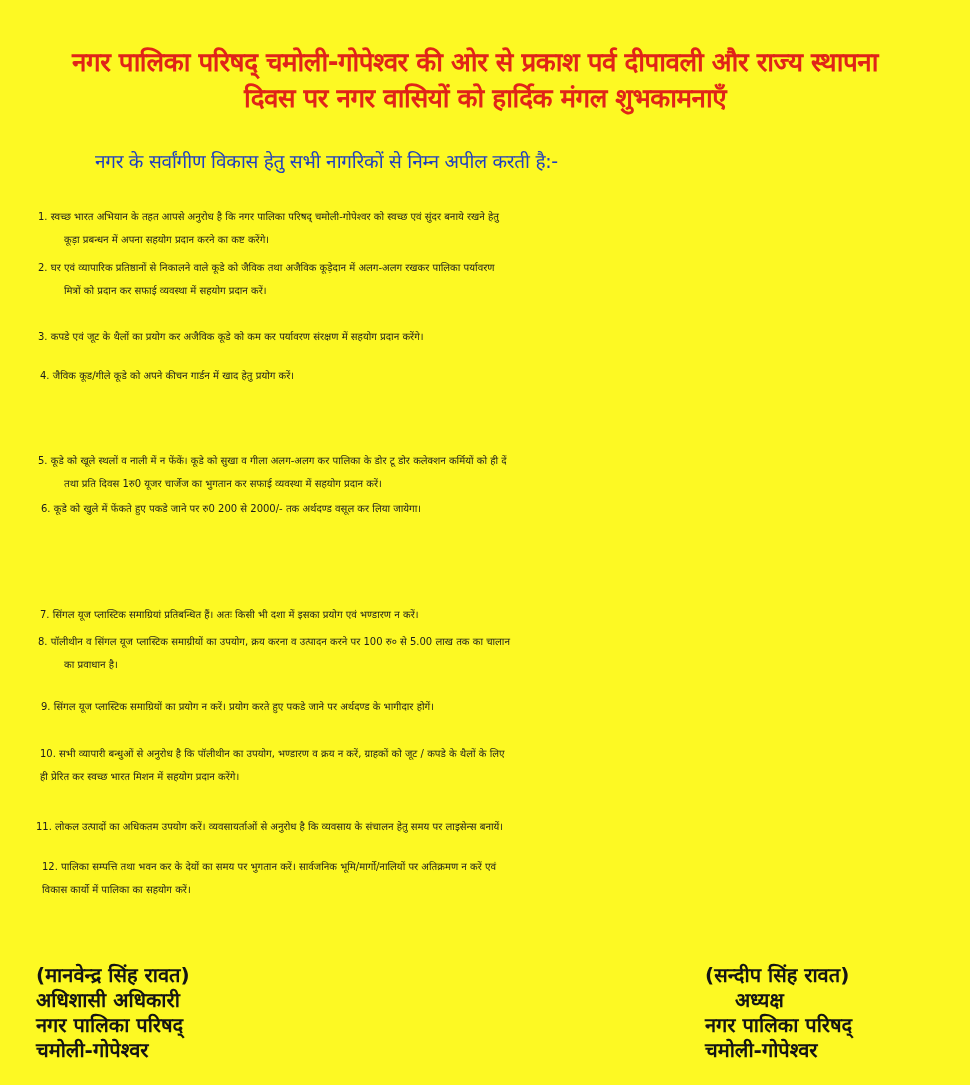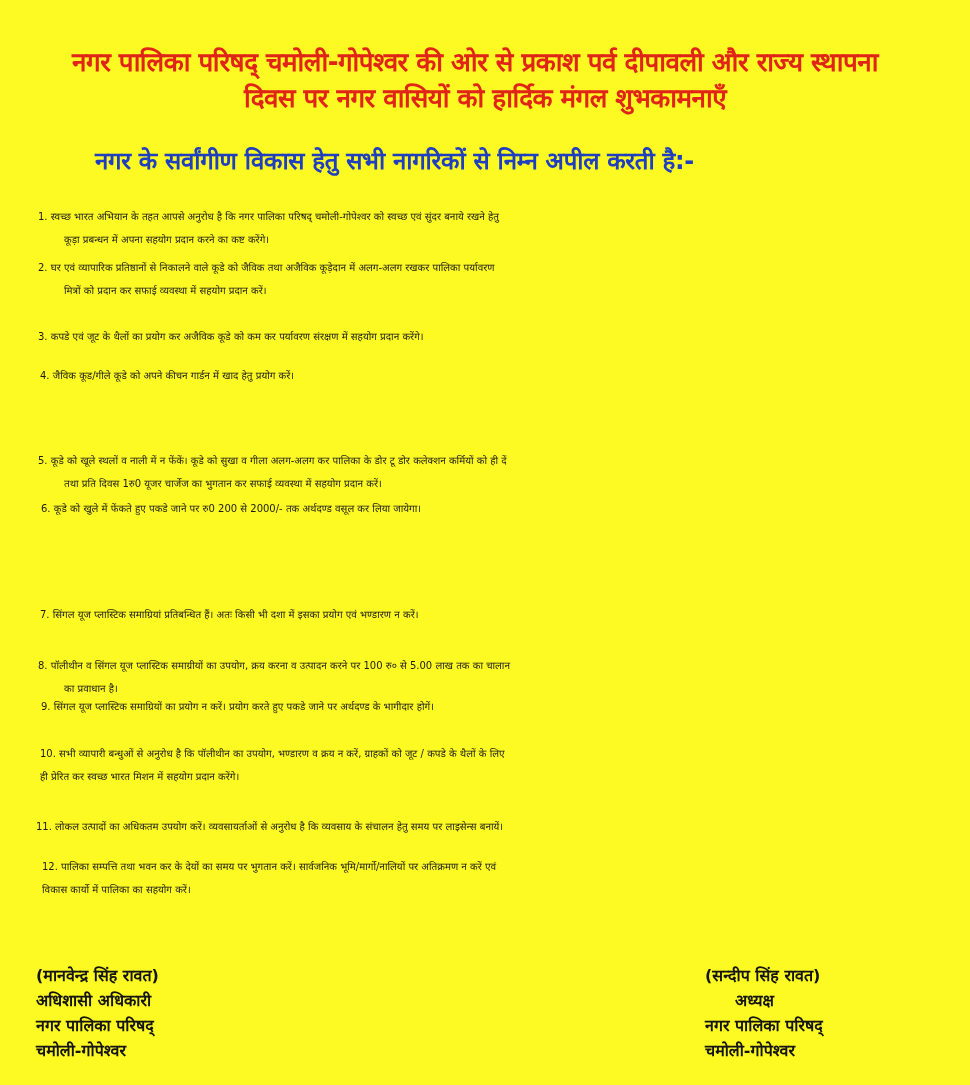--- a/index.html
+++ b/index.html
@@ -27,22 +27,22 @@
       line-height: 36px;
       letter-spacing: -0.5px;
     }
     .header .line1 { display: block; margin-left: -20px; }
     .header .line2 { display: block; }
     .appeal {
       position: absolute;
       top: 145px;
       left: 95px;
       color: #1f3fbf;
-      font-weight: bold;
-      font-size: 24px;
+      font-weight: normal;
+      font-size: 19px;
       line-height: 32px;
       letter-spacing: -0.3px;
       text-align: center;
     }
     .list {
       position: absolute;
       left: 0;
       top: 0;
       width: 970px;
     }
@@ -53,21 +53,21 @@
       font-size: 10px;
       line-height: 23px;
       color: #1c1c1c;
     }
     .item .num { }
     .item .cont { display: block; padding-left: 26px; }
     .sig {
       position: absolute;
       top: 963px;
       font-weight: bold;
-      font-size: 16px;
+      font-size: 20px;
       line-height: 25px;
       color: #141414;
     }
     .sig-left { left: 36px; }
     .sig-right { left: 705px; }
     .sig-right .indent { padding-left: 30px; }
     .sig div { white-space: nowrap; }
   </style>
 </head>
 <body>
@@ -104,21 +104,21 @@
     <span class="cont">तथा प्रति दिवस 1रु0 यूजर चार्जेज का भुगतान कर सफाई व्यवस्था में सहयोग प्रदान करें।</span>
   </div>
   <div class="item" style="top:497px; left:41px;">
     <span class="num">6.</span>
     <span>कूडे को खुले में फेंकते हुए पकडे जाने पर रु0 200 से 2000/- तक अर्थदण्ड वसूल कर लिया जायेगा।</span>
   </div>
   <div class="item" style="top:563px; left:40px;margin-top:40px;">
     <span class="num">7.</span>
     <span>सिंगल यूज प्लास्टिक समाग्रियां प्रतिबन्धित हैं। अतः किसी भी दशा में इसका प्रयोग एवं भण्डारण न करें।</span>
   </div>
-  <div class="item" style="top:630px;margin-top:24px;">
+  <div class="item" style="top:630px;">
     <span class="num">8.</span>
     <span>पॉलीथीन व सिंगल यूज प्लास्टिक समाग्रीयों का उपयोग, क्रय करना व उत्पादन करने पर 100 रु० से 5.00 लाख तक का चालान</span>
     <span class="cont">का प्रवाधान है।</span>
   </div>
   <div class="item" style="top:695px; left:41px;">
     <span class="num">9.</span>
     <span>सिंगल यूज प्लास्टिक समाग्रियों का प्रयोग न करें। प्रयोग करते हुए पकडे जाने पर अर्थदण्ड के भागीदार होगें।</span>
   </div>
   <div class="item" style="top:742px; left:40px;">
     <span class="num">10.</span>

